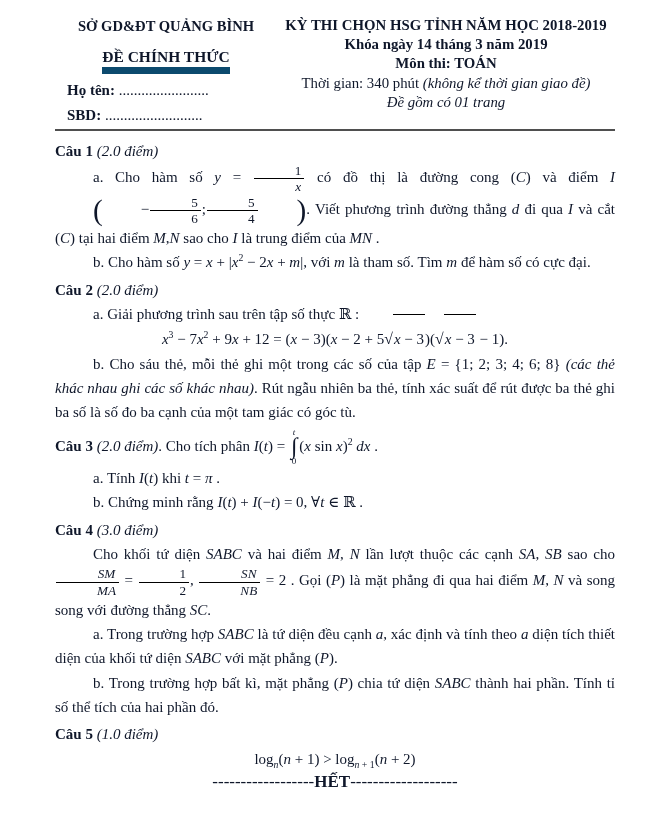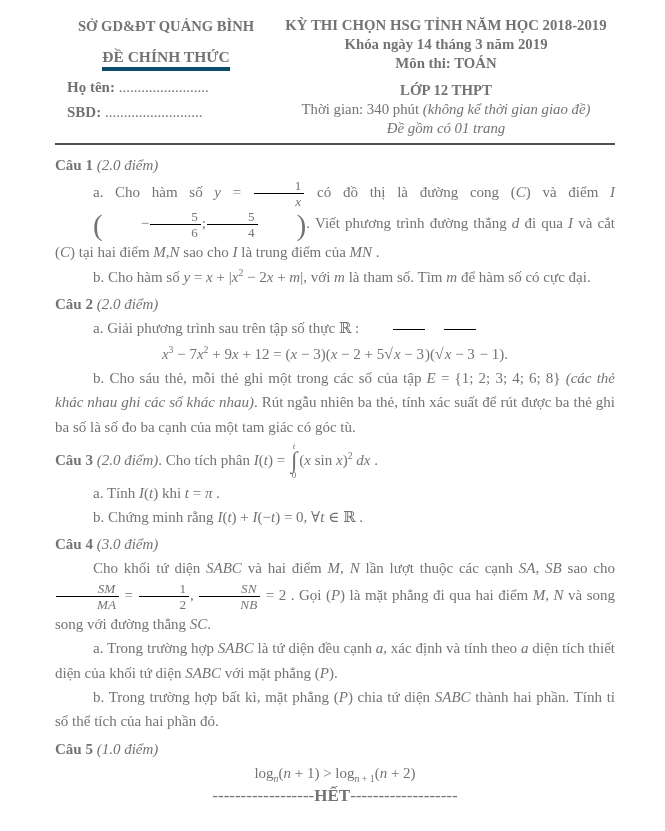--- a/index.html
+++ b/index.html
@@ -1,28 +1,28 @@
 <!DOCTYPE html>
 <html lang="vi"><head>
 <meta charset="utf-8">
 <style>
   html,body{margin:0;padding:0;background:#ffffff;}
   .page{
     width:665px;height:831px;box-sizing:border-box;
     padding:16px 50px 0 55px;
     font-family:"Liberation Serif","DejaVu Serif",serif;
-    color:#737373;background:#fff;overflow:hidden;
+    color:#0f172a;background:#fff;overflow:hidden;
   }
   .bd{font-weight:700;}
   .it{font-style:italic;}
   
   .exam-header{display:flex;align-items:flex-start;}
   .h-left{width:222px;flex:none;text-align:center;padding-top:2px;}
   .dept{font-weight:700;font-size:14.6px;white-space:nowrap;}
-  .official{display:inline-block;margin-top:13px;font-weight:700;font-size:15.5px;border-bottom:4px solid #0c4a6e;padding-bottom:1px;}
+  .official{display:inline-block;margin-top:13px;font-weight:700;font-size:15.5px;border-bottom:7px solid #0c4a6e;padding-bottom:1px;}
   .fill-line{text-align:left;margin-top:8px;padding-left:12px;font-size:15px;}
   .h-right{flex:1;text-align:center;}
   .ht{font-size:14.8px;line-height:1.3;}
   .grade{margin-top:7px;}
   .rule{border-bottom:2px solid #4f4f4f;margin-top:5px;}
   
   .questions{margin-top:8px;}
   .qsec{margin-top:3px;}
   .para{font-size:15px;line-height:1.62;margin:0;text-align:justify;}
   .center{text-align:center;}
@@ -58,21 +58,20 @@
         <span class="bd">Họ tên:</span><span> ........................</span>
       </div>
       <div class="fill-line">
         <span class="bd">SBD:</span><span> ..........................</span>
       </div>
     </div>
     <div class="h-right">
       <div class="ht bd">KỲ THI CHỌN HSG TỈNH NĂM HỌC 2018-2019</div>
       <div class="ht bd">Khóa ngày 14 tháng 3 năm 2019</div>
       <div class="ht bd">Môn thi: TOÁN</div>
-      <div class="ht bd grade">LỚP 12 THPT</div>
       <div class="ht">
         <span>Thời gian: 340 phút </span><span class="it">(không kể thời gian giao đề)</span>
       </div>
       <div class="ht it">Đề gồm có 01 trang</div>
     </div>
   </div>
 
   <div class="rule"></div>
 
   <div class="questions">

